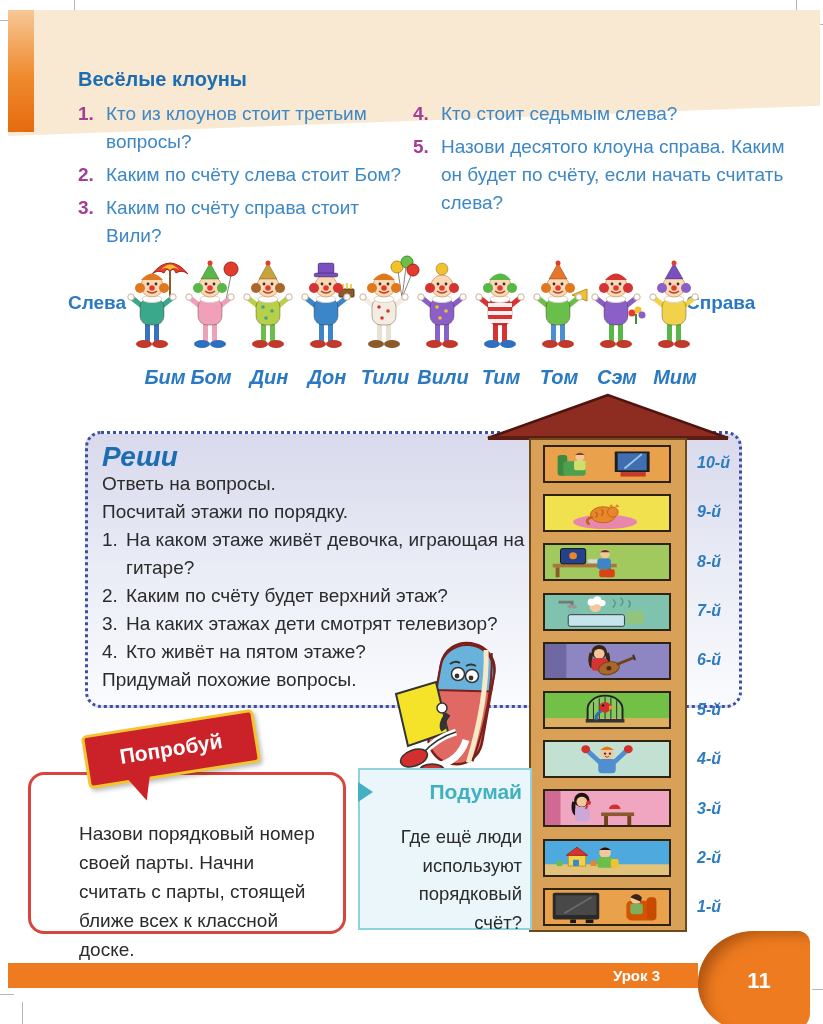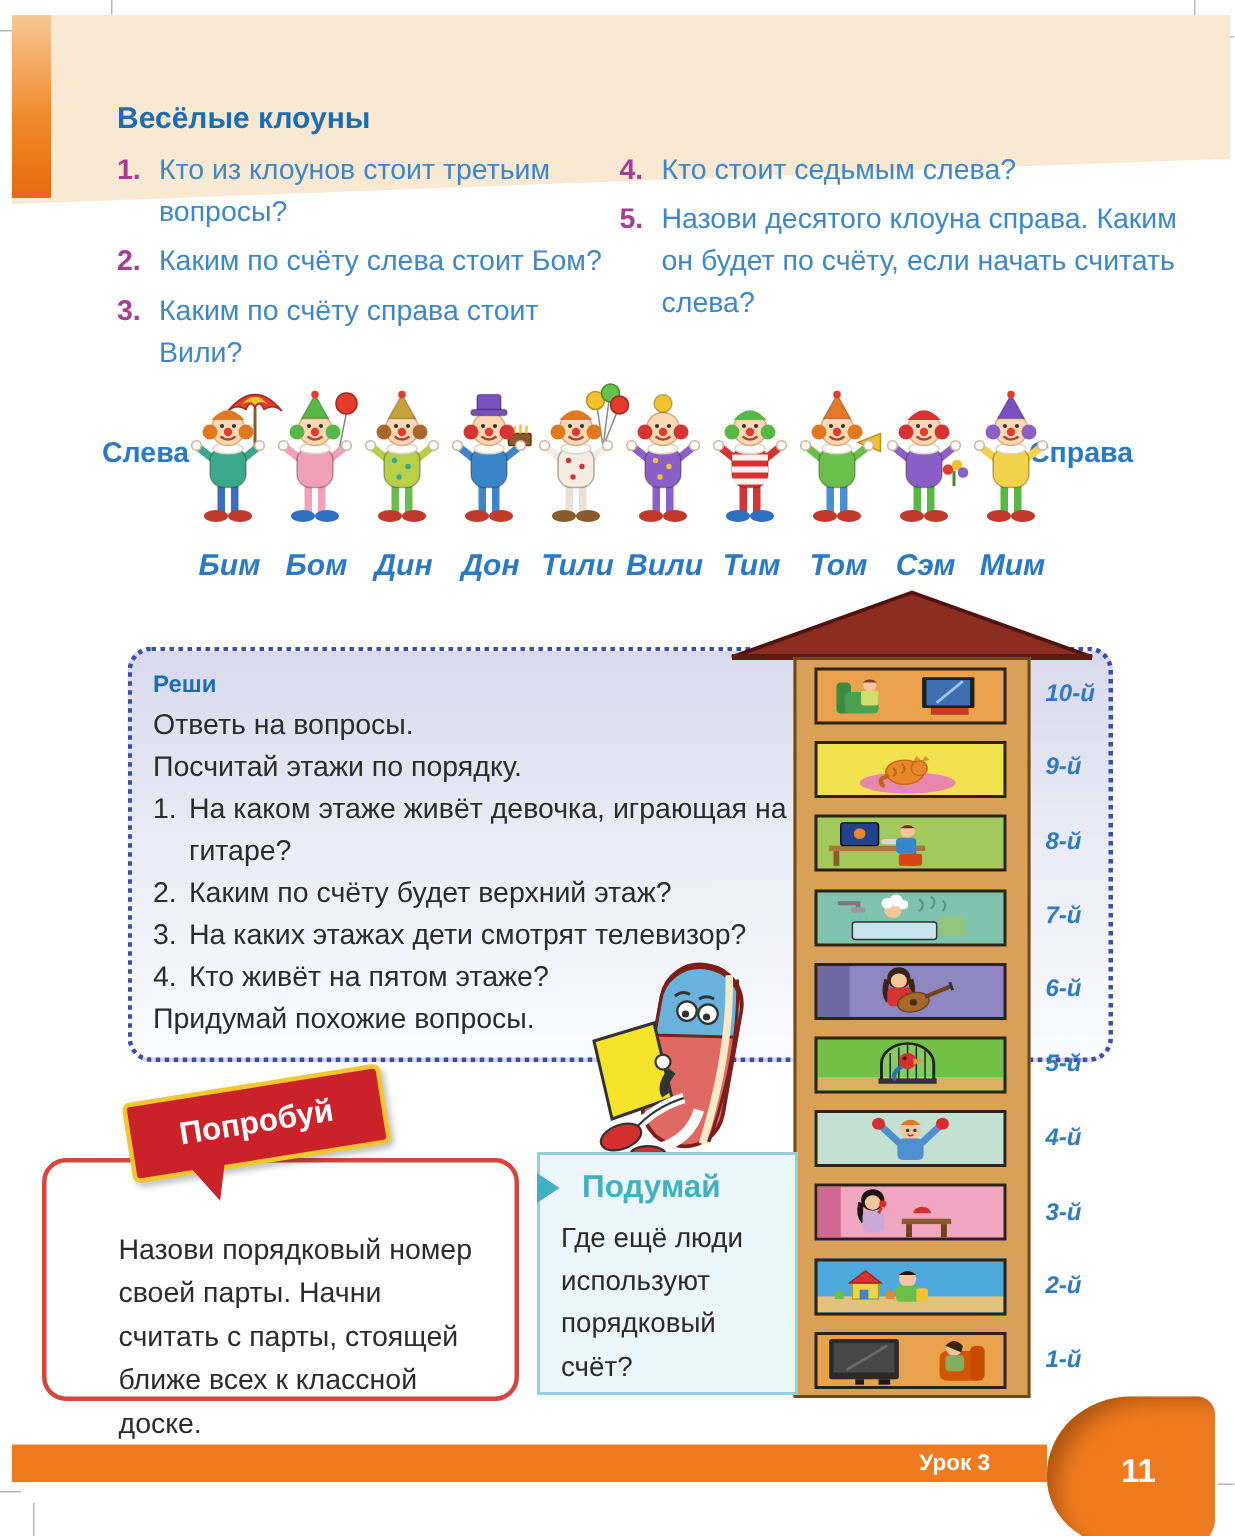--- a/index.html
+++ b/index.html
@@ -22,21 +22,21 @@
   #clown-figures{position:absolute;left:124px;top:258px;width:590px;height:106px;}
   .clown-slot{position:absolute;top:0;width:58px;height:104px;}
   .clown-names{position:absolute;left:124px;top:366px;width:590px;height:26px;}
   .cname{position:absolute;top:0;width:58px;text-align:center;font-size:20px;font-weight:bold;
          font-style:italic;color:#2a79c2;white-space:nowrap;}
   
   .solve-box{position:absolute;left:85px;top:431px;width:657px;height:277px;box-sizing:border-box;
      border:3px dotted #3d4fa2;border-radius:16px;z-index:1;
      background:linear-gradient(180deg,#d8d9ec 0%,#eceef7 55%,#fafbfe 100%);
      padding:10px 0 0 14px;}
-  .sb-title{font-size:16px;font-weight:bold;color:#1d6db3;line-height:26px;}
+  .sb-title{font-size:28px;font-weight:bold;color:#1d6db3;line-height:26px;font-style:italic;}
   .sb-line,.sb-item{font-size:19px;line-height:28px;color:#2b2b2b;width:475px;}
   .sb-item{display:flex;}
   .sb-inum{min-width:24px;}
   
   #roof{position:absolute;left:486px;top:392px;z-index:2;}
   .building{position:absolute;left:529px;top:438px;width:158px;height:494px;box-sizing:border-box;
      background:#d9a158;border:2px solid #6e4a1a;z-index:2;}
   .room{position:absolute;left:12px;width:128px;height:38px;box-sizing:border-box;
      border:2px solid #2e2313;overflow:hidden;}
   .floor-labels{position:absolute;left:697px;top:438px;width:56px;height:494px;z-index:3;
@@ -51,25 +51,25 @@
      padding:44px 18px 0 48px;font-size:19px;line-height:29px;color:#2b2b2b;}
   .try-ribbon{position:absolute;left:84px;top:722px;width:168px;height:48px;z-index:4;
      background:#cb2128;border:3px solid #f3c52e;border-radius:5px;transform:rotate(-9deg);
      display:flex;align-items:center;justify-content:center;color:#fff;font-weight:bold;
      font-size:21px;box-shadow:2px 3px 4px rgba(0,0,0,.25);}
   .try-ribbon::after{content:"";position:absolute;left:34px;top:43px;width:0;height:0;
      border-left:18px solid transparent;border-right:8px solid transparent;
      border-top:28px solid #cb2128;}
   
   .think-box{position:absolute;left:358px;top:768px;width:174px;height:162px;box-sizing:border-box;
-     background:#eaf6f9;border:2px solid #8fd2dc;z-index:3;padding:10px 18px 0 14px;}
+     background:#eaf6f9;border:2px solid #8fd2dc;z-index:3;padding:10px 8px 0 14px;text-align:right;}
   .think-head{position:relative;color:#41b1c1;font-weight:bold;font-size:21px;padding-left:14px;}
   .think-arrow{position:absolute;left:-16px;top:2px;width:0;height:0;
      border-left:15px solid #41b1c1;border-top:10px solid transparent;border-bottom:10px solid transparent;}
-  .think-text{margin-top:7px;font-size:18.5px;line-height:28.5px;color:#2b2b2b;}
+  .think-text{margin-top:19px;font-size:18.5px;line-height:28.5px;color:#2b2b2b;}
   
   .footer-bar{position:absolute;left:8px;top:963px;width:690px;height:25px;background:#ee7b1f;
      box-sizing:border-box;display:flex;align-items:center;justify-content:flex-end;
      padding-right:38px;color:#fff;font-weight:bold;font-size:15px;z-index:1;}
   .footer-bulge{position:absolute;left:698px;top:931px;width:112px;height:100px;background:#ee7b1f;
      border-radius:56px 12px 18px 50px / 52px 12px 18px 46px;z-index:2;
      box-shadow:inset 14px 10px 14px -8px rgba(110,45,0,.5);
      display:flex;align-items:center;justify-content:center;}
   .page-num{color:#fff;font-weight:bold;font-size:22px;padding-left:10px;}
 </style>
@@ -351,21 +351,21 @@
           <circle cx="40" cy="30" r="5" fill="#8a5fc8"></circle>
           <circle cx="24" cy="26" r="1.4" fill="#333"></circle>
           <circle cx="32" cy="26" r="1.4" fill="#333"></circle>
           <circle cx="28" cy="30" r="2.8" fill="#e33b2e"></circle>
           <path d="M23 33 Q28 37 33 33" fill="none" stroke="#b0452f" stroke-width="1.6"></path>
           <polygon points="28,5 19,21 37,21" fill="#7a4fc0" stroke="rgba(0,0,0,.25)"></polygon>
           <circle cx="28" cy="5" r="2.5" fill="#e33b2e"></circle>
         </svg></div>
     </div>
   <div class="clown-names">
-    <span class="cname" style="left:0">Бим</span>
+    <span class="cname" style="left:12px">Бим</span>
     <span class="cname" style="left:58px">Бом</span>
     <span class="cname" style="left:116px">Дин</span>
     <span class="cname" style="left:174px">Дон</span>
     <span class="cname" style="left:232px">Тили</span>
     <span class="cname" style="left:290px">Вили</span>
     <span class="cname" style="left:348px">Тим</span>
     <span class="cname" style="left:406px">Том</span>
     <span class="cname" style="left:464px">Сэм</span>
     <span class="cname" style="left:522px">Мим</span>
   </div>

